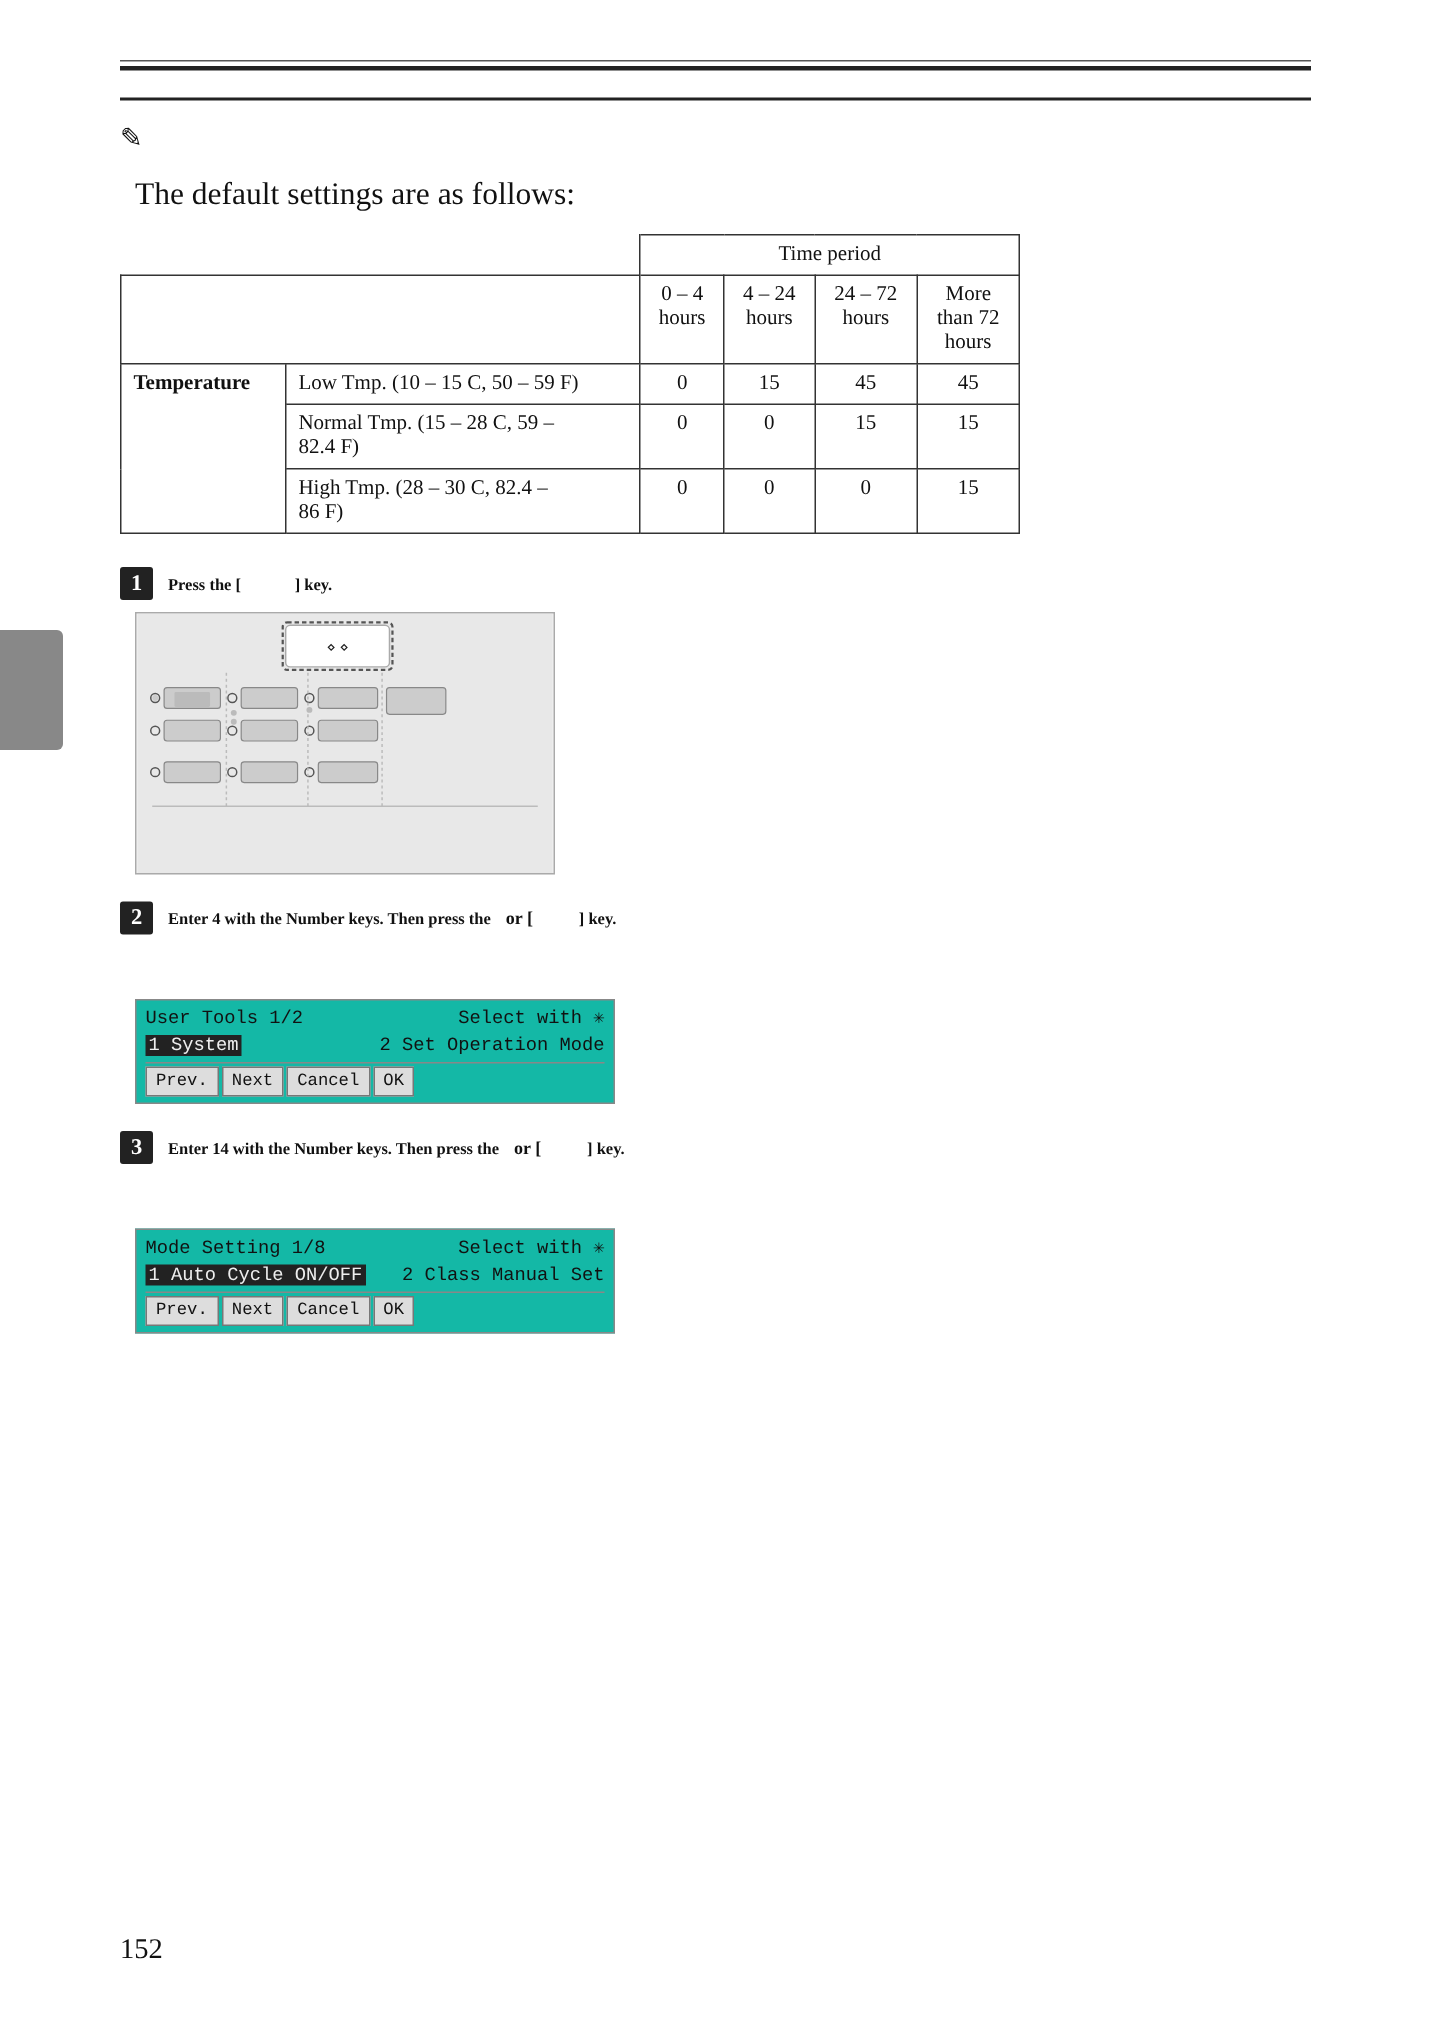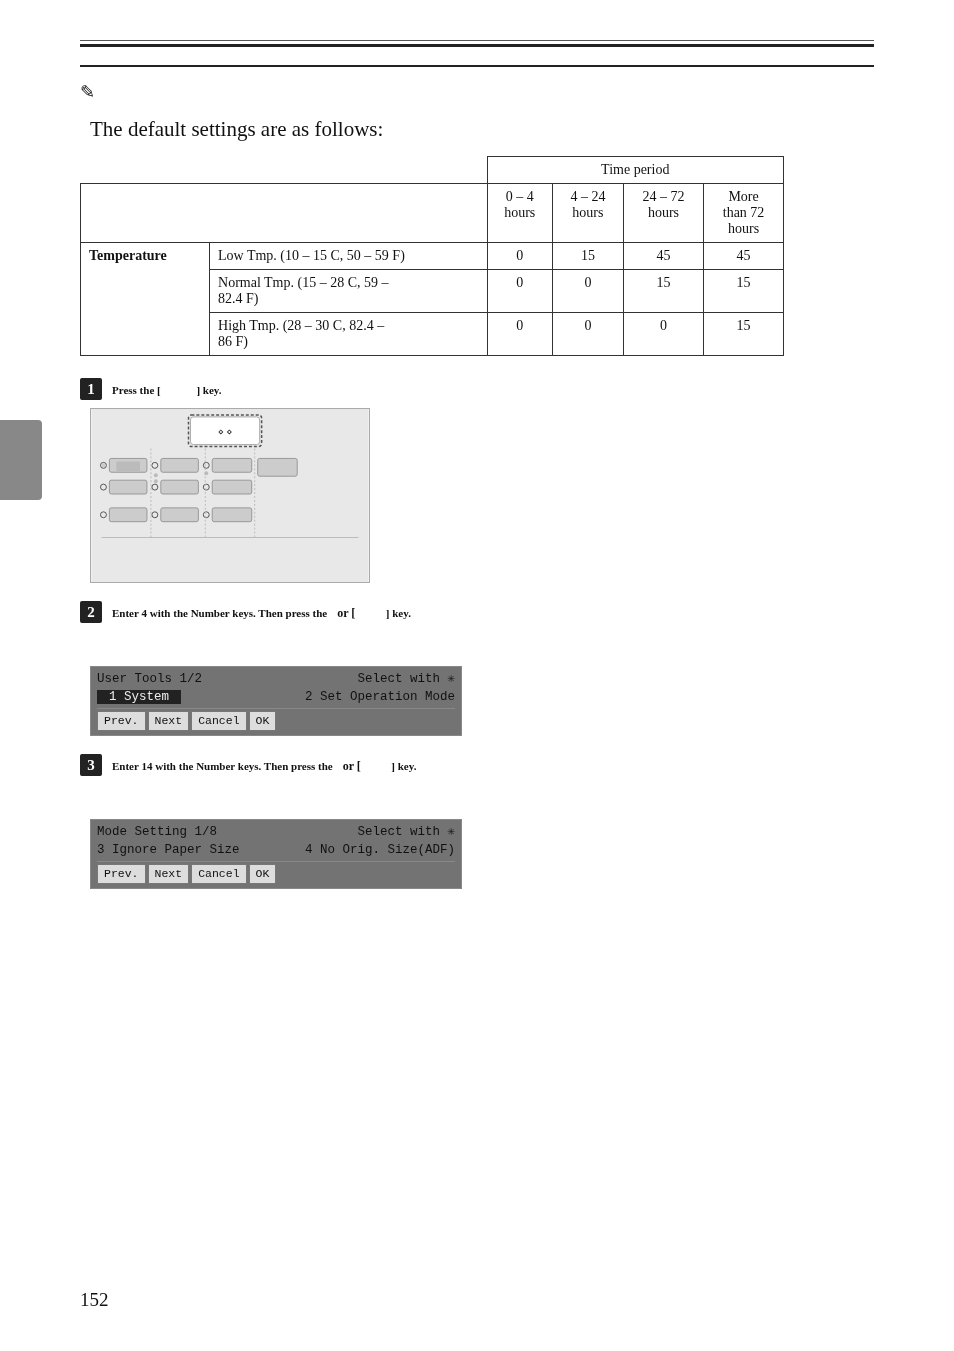--- a/index.html
+++ b/index.html
@@ -35,21 +35,21 @@
 
     .note-text {
       margin-left: 10px;
       margin-bottom: 14px;
       font-size: 21px;
     }
 
     
     table.main-table {
       border-collapse: collapse;
-      width: 704px;
+      width: 600px;
       margin-bottom: 22px;
       font-size: 14px;
     }
     table.main-table th, table.main-table td {
       border: 1px solid #333;
       padding: 5px 8px;
       vertical-align: top;
     }
     table.main-table th {
       background: #fff;
@@ -103,38 +103,38 @@
       overflow: hidden;
     }
     .keyboard-img svg {
       width: 100%;
       height: 100%;
     }
 
     
     .screen-display {
       border: 1.5px solid #888;
-      background: #737373;
+      background: #14b8a6;
       font-family: 'Courier New', monospace;
       font-size: 12.5px;
       padding: 4px 6px;
-      width: 372px;
+      width: 320px;
       margin-left: 10px;
       margin-bottom: 14px;
       line-height: 1.4;
       margin-top: 43px;
     }
     .screen-row {
       display: flex;
       justify-content: space-between;
     }
     .screen-highlight {
       background: #222;
       color: #eee;
-      padding: 0 12px;
+      padding: 0 2px;
     }
     .screen-buttons {
       display: flex;
       gap: 2px;
       border-top: 1px solid #888;
       padding-top: 2px;
       margin-top: 2px;
     }
     .screen-btn {
       border: 1px solid #777;
@@ -316,22 +316,22 @@
     <span class="or-text">or [</span>
     <span class="step-text" style="font-weight:normal;">&nbsp;&nbsp;&nbsp;&nbsp;&nbsp;&nbsp;</span>
     <span class="step-text">] key.</span>
   </div>
   <div class="screen-display">
     <div class="screen-row">
       <span>Mode Setting 1/8</span>
       <span>Select with ✳</span>
     </div>
     <div class="screen-row">
-      <span>3 Ignore Paper Size</span>
-      <span>4 No Orig. Size(ADF)</span>
+      <span><span class="screen-highlight">1 Auto Cycle ON/OFF</span></span>
+      <span>2 Class Manual Set</span>
     </div>
     <div class="screen-buttons">
       <span class="screen-btn">Prev.</span>
       <span class="screen-btn">Next</span>
       <span class="screen-btn">Cancel</span>
       <span class="screen-btn">OK</span>
     </div>
   </div>
 </div>
 

